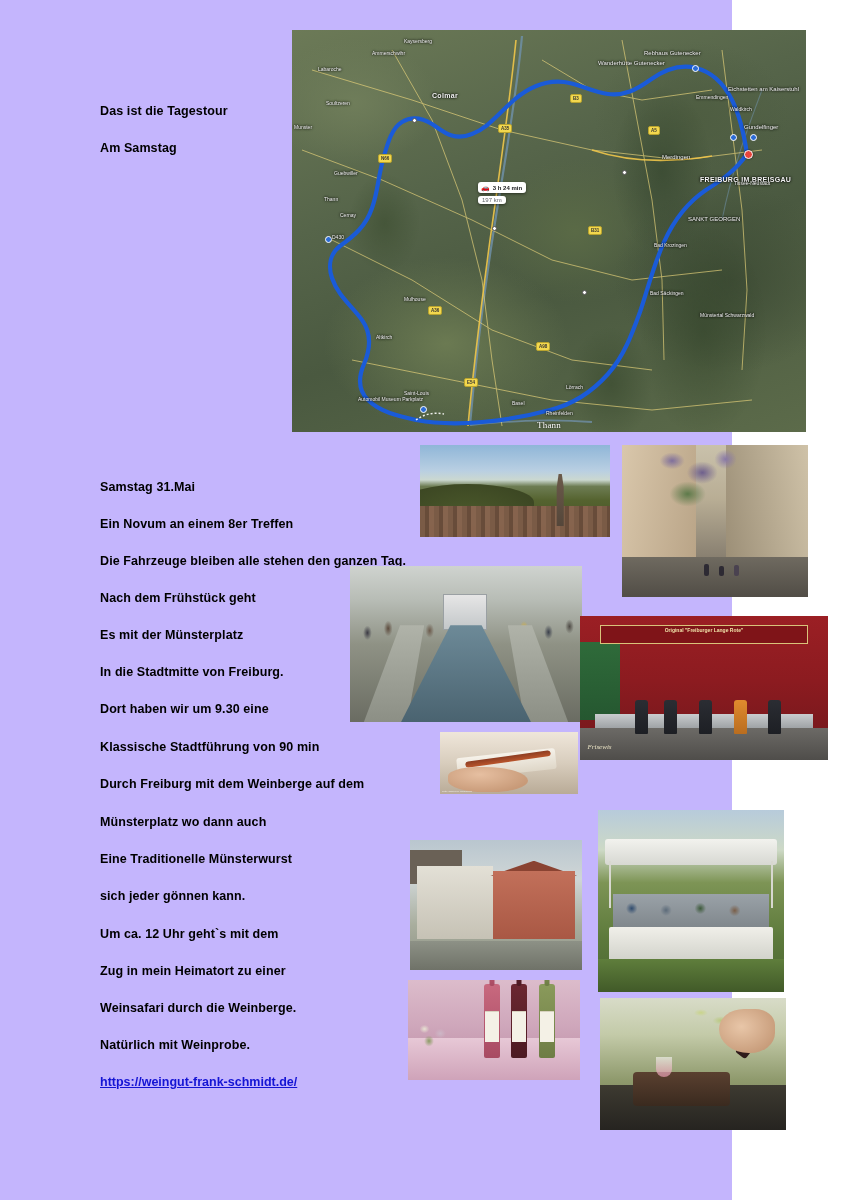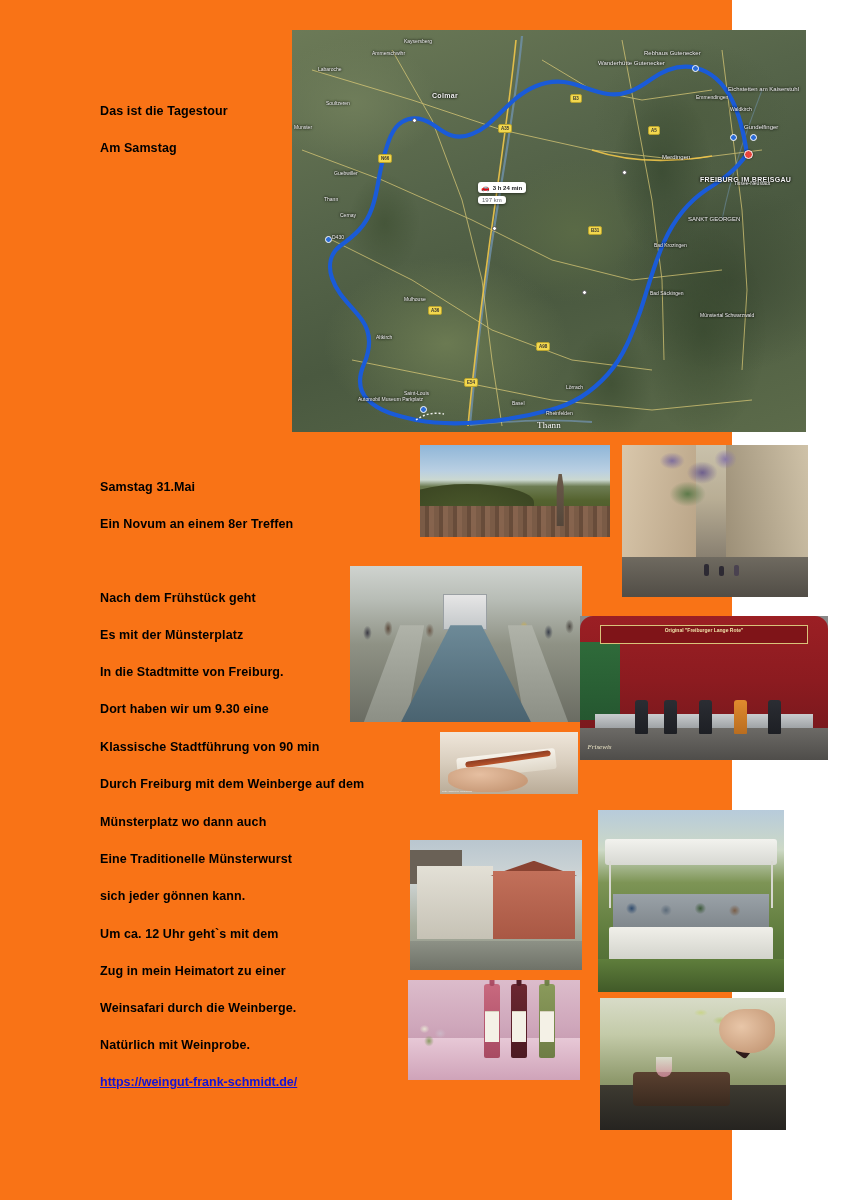--- a/index.html
+++ b/index.html
@@ -11,21 +11,21 @@
     width: 848px;
     height: 1200px;
     position: relative;
     font-family: "Liberation Sans", sans-serif;
     overflow: hidden;
   }
   .page {
     position: relative;
     width: 732px;
     height: 1200px;
-    background: #f97316;
+    background: #c4b5fd;
   }
 
   
   .text-line {
     position: absolute;
     font-weight: bold;
     font-size: 12.5px;
     color: #000000;
     white-space: nowrap;
     letter-spacing: 0.1px;
@@ -287,21 +287,20 @@
     width: 30%; height: 30%;
     background:
       radial-gradient(ellipse 6px 11px at 20% 55%, #d8b23d 0%, rgba(216,178,61,0) 72%),
       radial-gradient(ellipse 6px 10px at 55% 62%, #3a3f4b 0%, rgba(58,63,75,0) 72%),
       radial-gradient(ellipse 6px 10px at 85% 50%, #4e4a45 0%, rgba(78,74,69,0) 72%);
   }
 
   
   .ph-stand .inner {
     background: linear-gradient(#9b1f24 0%, #8c1b20 45%, #6f171b 100%);
-    border-radius: 13px;
   }
   .ph-stand .banner {
     position: absolute;
     left: 8%; right: 8%; top: 6%;
     height: 12%;
     background: #7f1418;
     border: 0.5px solid #d9c37a;
     color: #f0e0a8;
     font-size: 5px;
     font-weight: bold;
@@ -680,20 +679,21 @@
     <div class="map-label" style="left:438px; top:76px;">Waldkirch</div>
     <div class="map-label" style="left:404px; top:64px;">Emmendingen</div>
     <div class="map-label" style="left:66px; top:366px;">Automobil Museum Parkplatz</div>
     <div class="map-label" style="left:40px; top:204px;">D430</div>
 
     <div class="google-logo">Thann</div>
   </div>
 
   <div class="text-line" style="left:100px; top:480px;">Samstag 31.Mai</div>
   <div class="text-line" style="left:100px; top:517px;">Ein Novum an einem 8er Treffen</div>
+  <div class="text-line" style="left:100px; top:554px;">Die Fahrzeuge bleiben alle stehen den ganzen Tag.</div>
   <div class="text-line" style="left:100px; top:591px;">Nach dem Frühstück geht</div>
   <div class="text-line" style="left:100px; top:628px;">Es mit der Münsterplatz</div>
   <div class="text-line" style="left:100px; top:665px;">In die Stadtmitte von Freiburg.</div>
   <div class="text-line" style="left:100px; top:702px;">Dort haben wir um 9.30 eine</div>
   <div class="text-line" style="left:100px; top:740px;">Klassische Stadtführung von 90 min</div>
   <div class="text-line" style="left:100px; top:777px;">Durch Freiburg mit dem Weinberge auf dem</div>
   <div class="text-line" style="left:100px; top:815px;">Münsterplatz wo dann auch</div>
   <div class="text-line" style="left:100px; top:852px;">Eine Traditionelle Münsterwurst</div>
   <div class="text-line" style="left:100px; top:889px;">sich jeder gönnen kann.</div>
   <div class="text-line" style="left:100px; top:927px;">Um ca. 12 Uhr geht`s mit dem</div>

